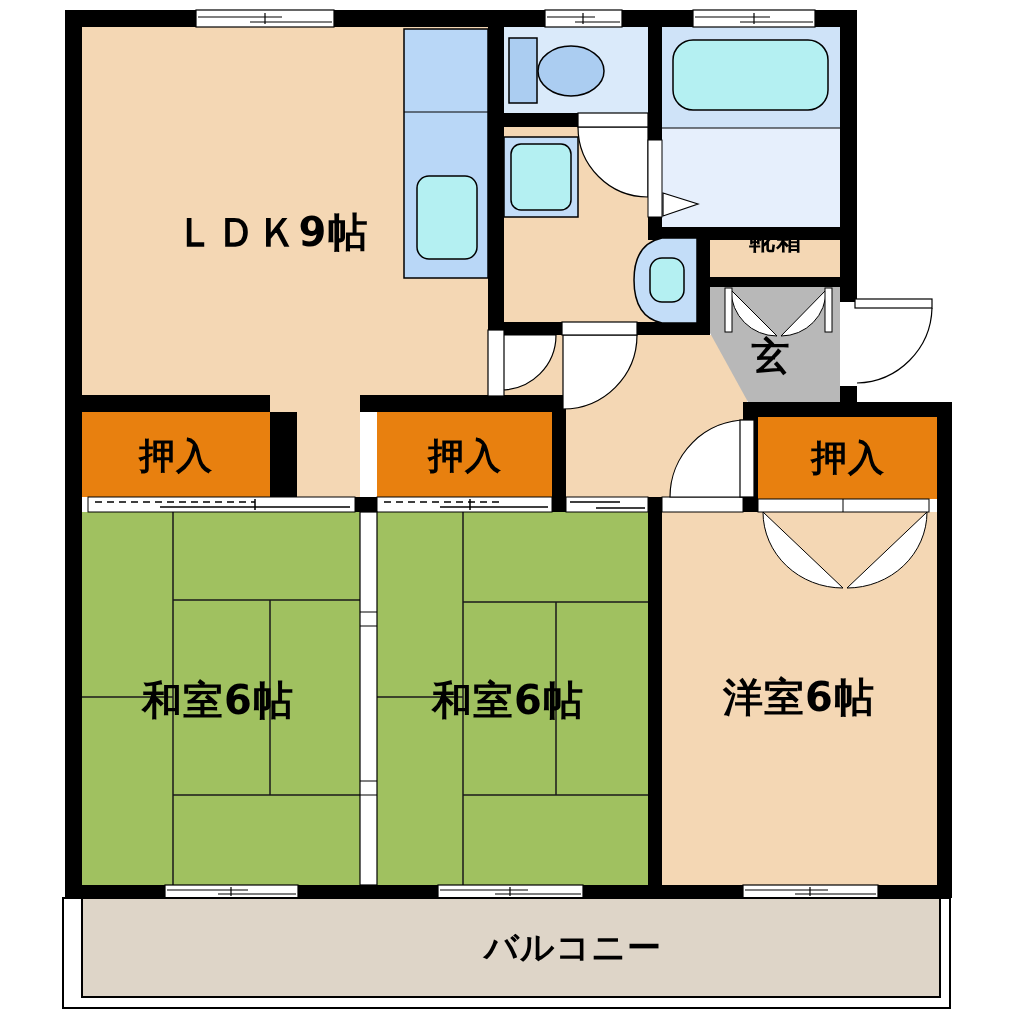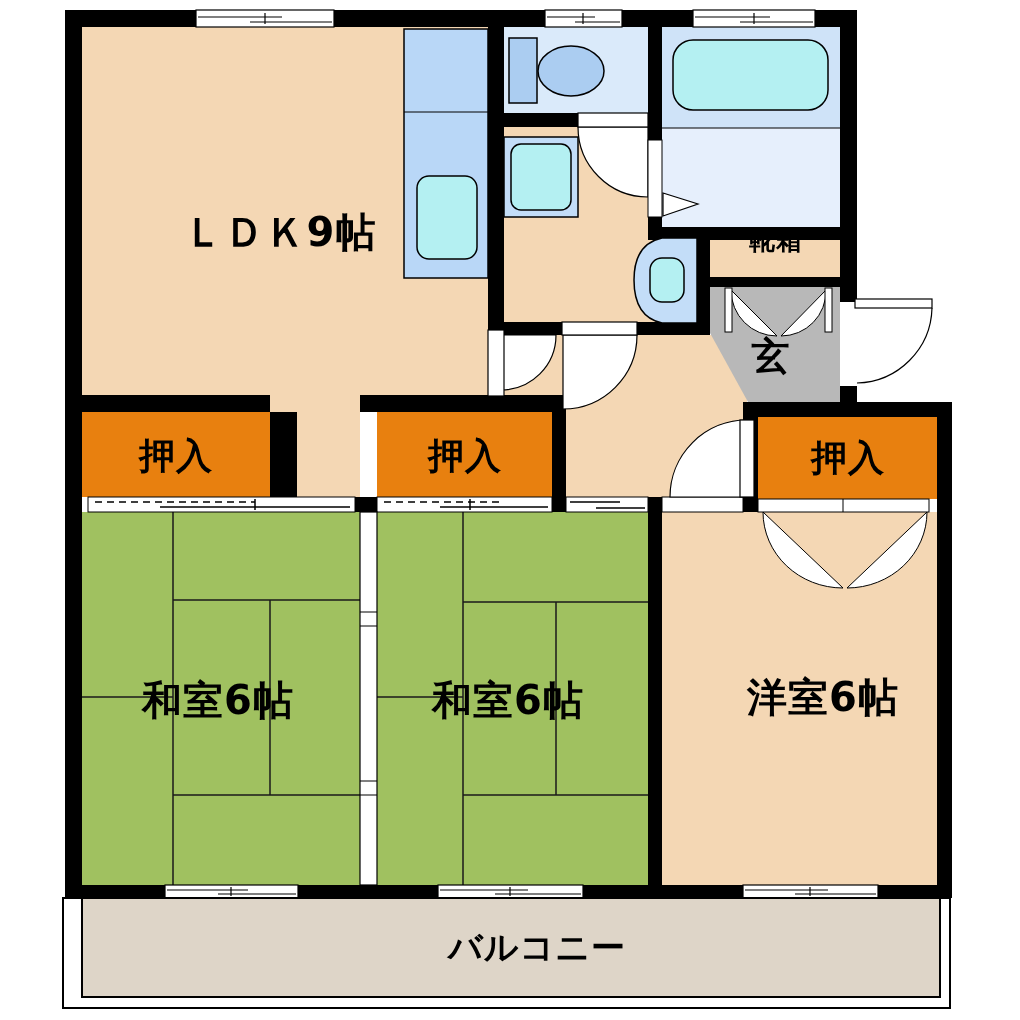--- a/index.html
+++ b/index.html
@@ -156,23 +156,23 @@
       <rect x="650" y="258" width="34" height="44" rx="12" style="fill:var(--basin-cyan)" stroke="#000" stroke-width="1.5"></rect>
     </g>
   </g>
 
   <g>
     <rect x="63" y="898" width="887" height="110" fill="#fff" stroke="#000" stroke-width="2"></rect>
     <rect x="82" y="898" width="858" height="99" style="fill:var(--balcony-floor)" stroke="#000" stroke-width="2"></rect>
   </g>
 </svg>
 
-  <div class="lbl" style="left:272px;top:232px;font-size:40px;margin-left:8px;">ＬＤＫ9帖</div>
+  <div class="lbl" style="left:272px;top:232px;font-size:40px;">ＬＤＫ9帖</div>
   <div class="lbl" style="left:218px;top:700px;font-size:40px;">和室6帖</div>
   <div class="lbl" style="left:508px;top:700px;font-size:40px;">和室6帖</div>
-  <div class="lbl" style="left:799px;top:697px;font-size:40px;margin-left:24px;">洋室6帖</div>
+  <div class="lbl" style="left:799px;top:697px;font-size:40px;">洋室6帖</div>
   <div class="lbl" style="left:176px;top:456px;font-size:36px;">押入</div>
   <div class="lbl" style="left:465px;top:456px;font-size:36px;">押入</div>
   <div class="lbl" style="left:848px;top:458px;font-size:36px;">押入</div>
   <div class="lbl" style="left:776px;top:240px;font-size:26px;">靴箱</div>
   <div class="lbl" style="left:771px;top:356px;font-size:38px;">玄</div>
-  <div class="lbl" style="left:537px;top:947px;font-size:34px;">バルコニー</div>
+  <div class="lbl" style="left:573px;top:947px;font-size:34px;">バルコニー</div>
 </div>
 
 </body></html>

